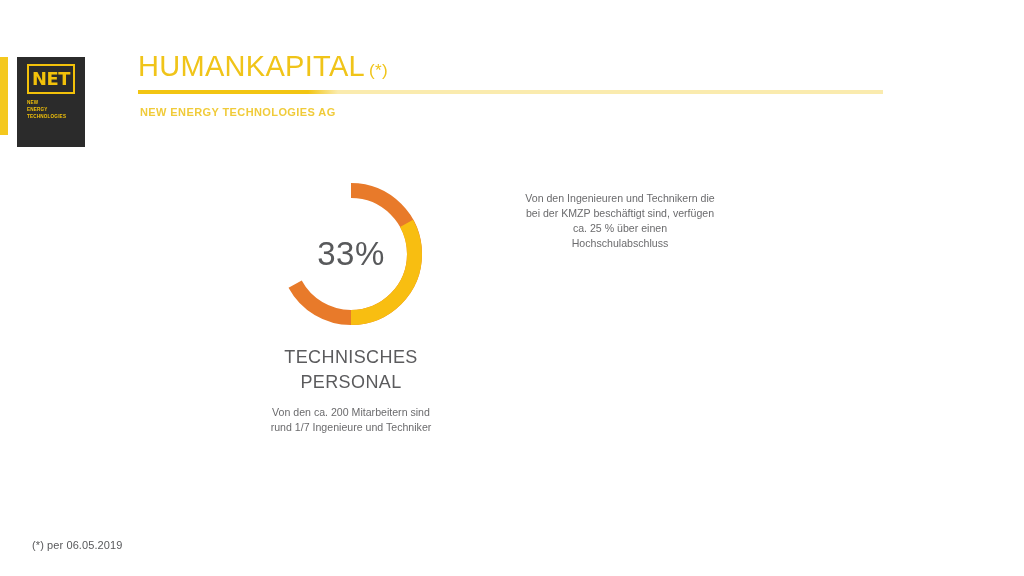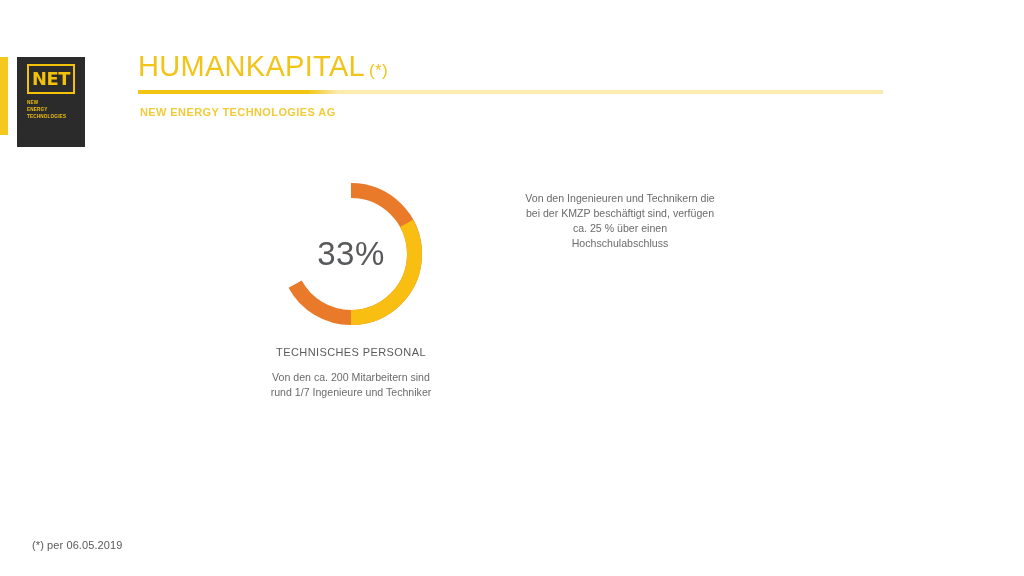--- a/index.html
+++ b/index.html
@@ -142,21 +142,21 @@
     justify-content: center;
     color: #58595B;
     font-size: 33px;
     font-weight: normal;
     letter-spacing: 0.5px;
   }
 
   .donut-heading {
     margin-top: 20px;
     color: #5B5B5D;
-    font-size: 11px;
+    font-size: 18px;
     font-weight: normal;
     letter-spacing: 0.4px;
     line-height: 1.38;
   }
   #col-0 .donut-heading { width: 190px; margin-left: auto; margin-right: auto; }
   #col-1 .donut-heading { width: 240px; margin-left: auto; margin-right: auto; }
 
   .donut-desc {
     margin-top: 10px;
     color: #6B6B6D;

